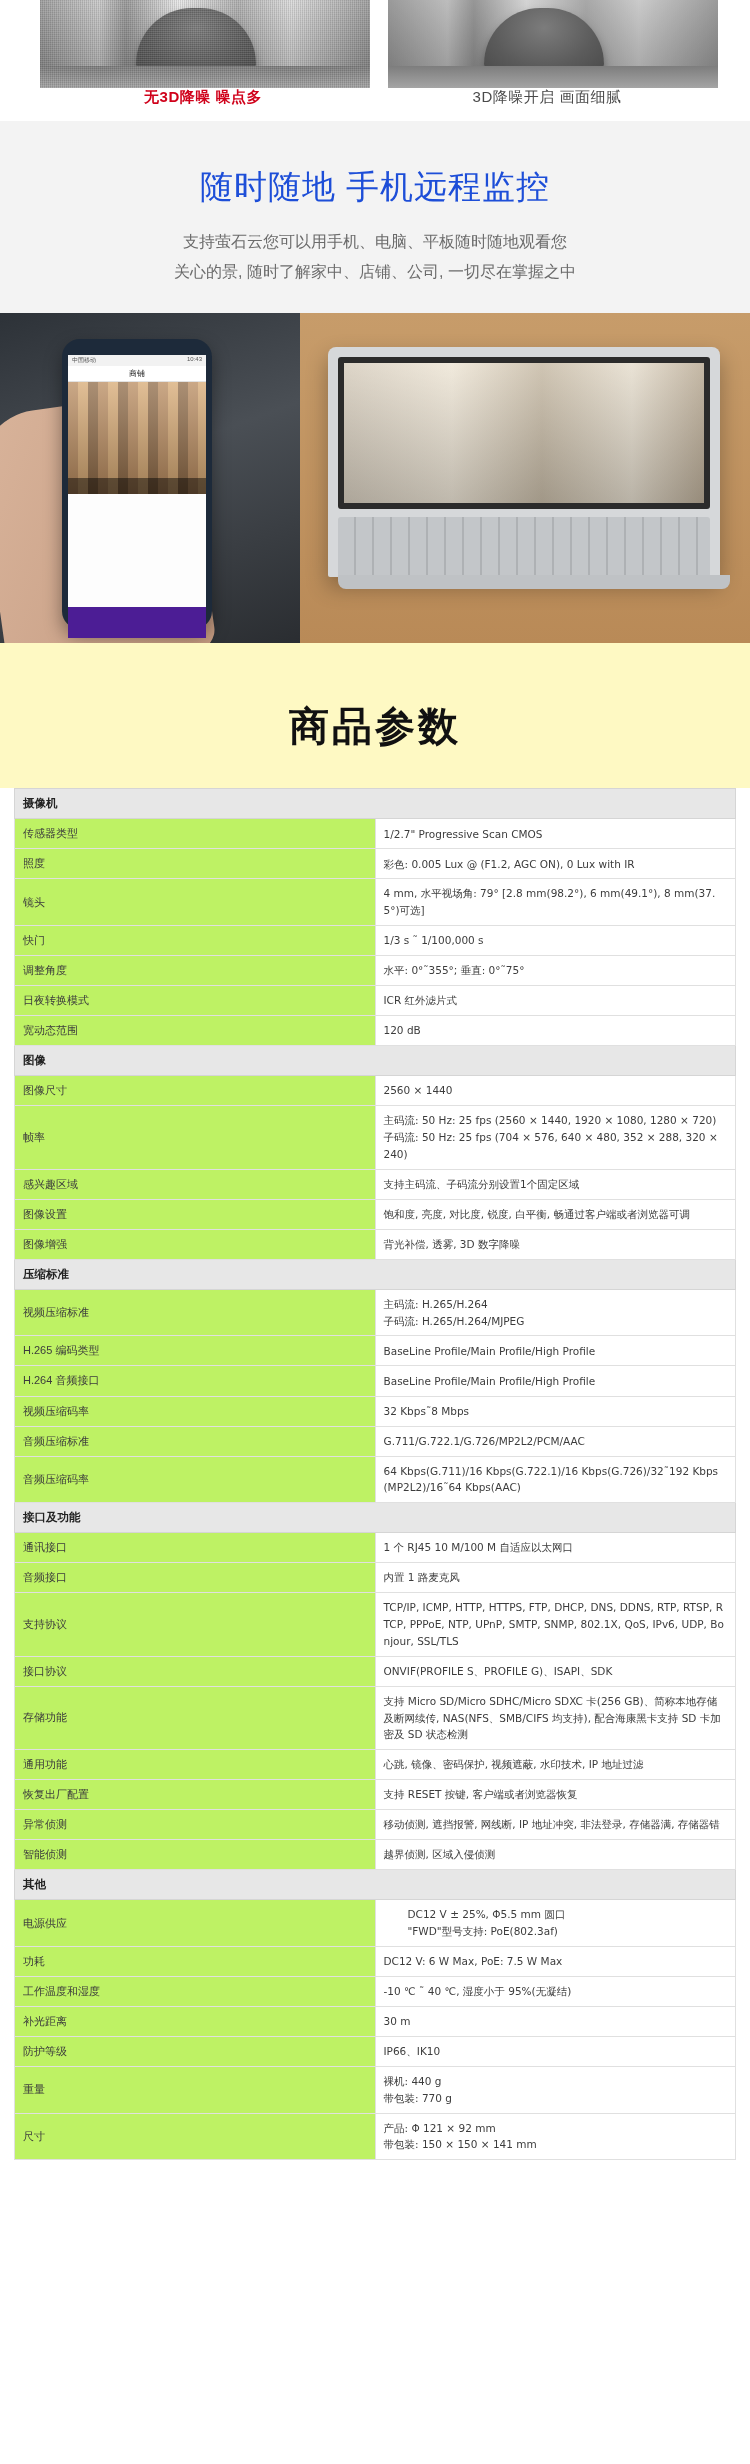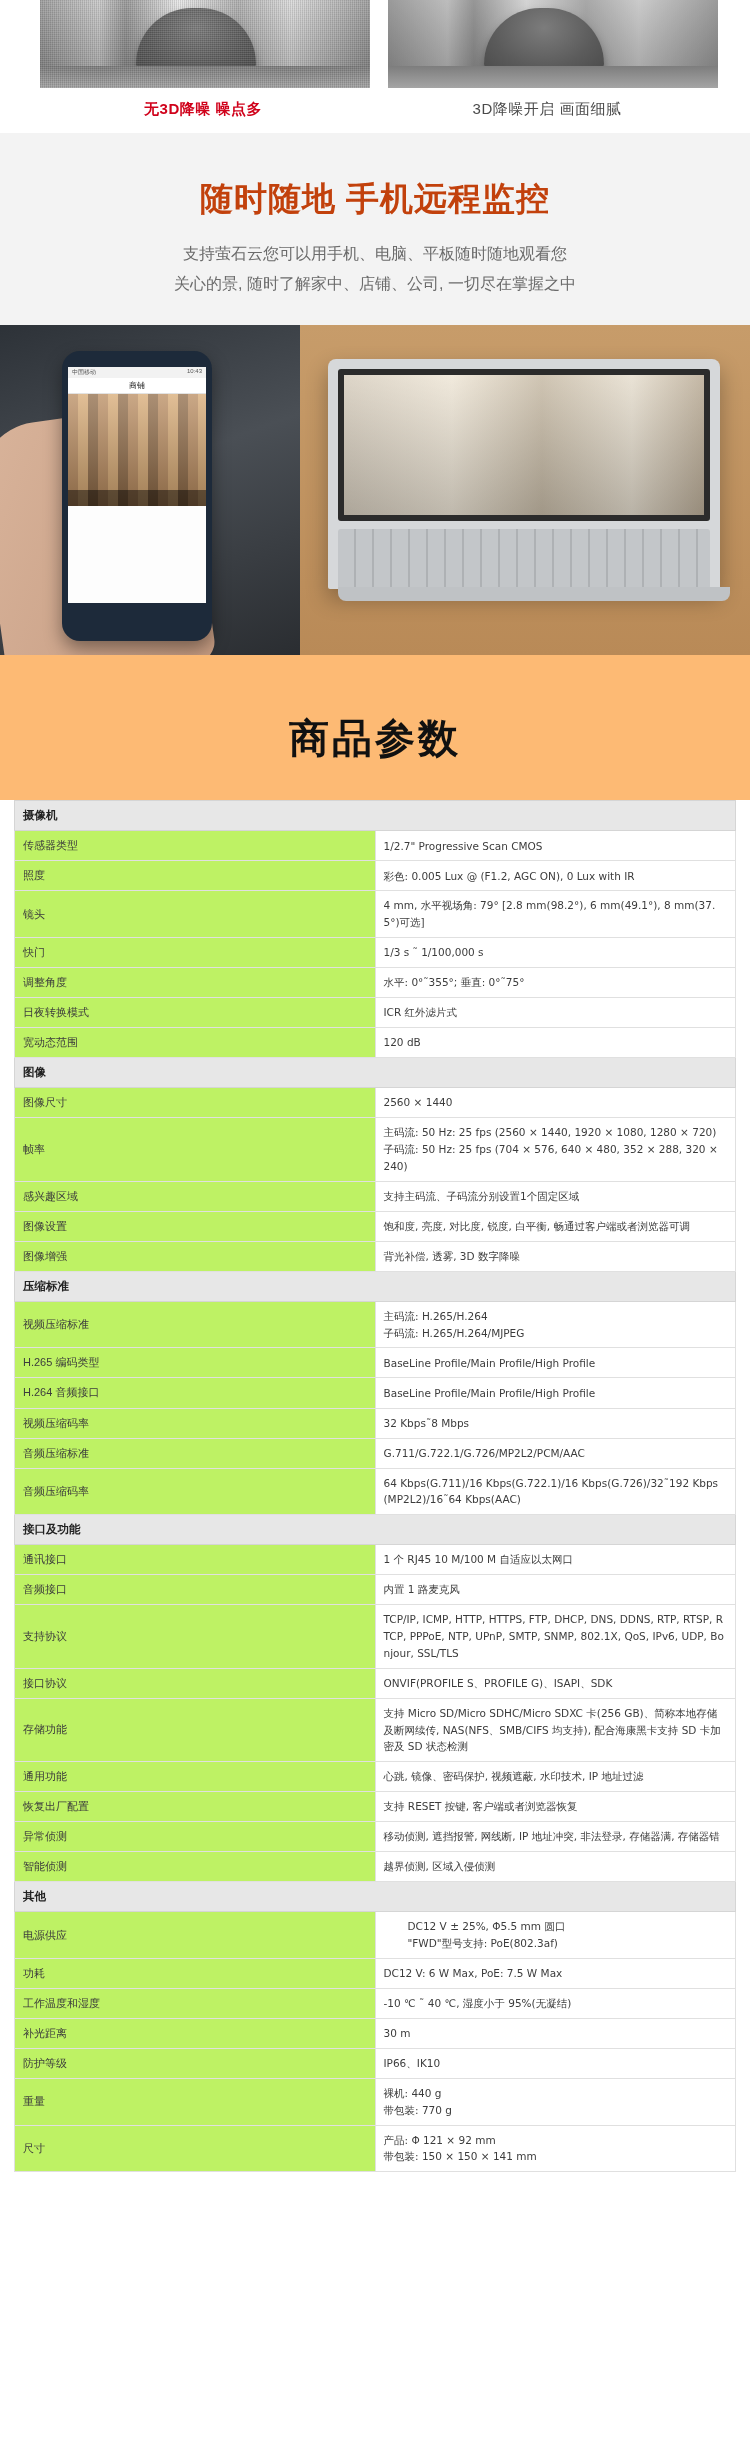--- a/index.html
+++ b/index.html
@@ -62,37 +62,36 @@
     content: "";
     position: absolute; inset: 0;
     background-image:
       repeating-linear-gradient(0deg, rgba(255,255,255,0.13) 0 1px, transparent 1px 2px),
       repeating-linear-gradient(90deg, rgba(0,0,0,0.13) 0 1px, transparent 1px 2px);
     opacity: 0.9;
   }
   .compare-caption {
     text-align: center;
     font-size: 15px;
-    padding-top: 12px;
     letter-spacing: 0.5px;
   }
   .caption-red { color: #d0021b; font-weight: bold; }
   .caption-gray { color: #4a4a4a; }
 
   
   .remote {
     width: 750px;
     background: #f3f3f3;
     padding: 46px 0 0 0;
     text-align: center;
   }
   .remote h2 {
     font-size: 33px;
-    color: #c2410c;
-    font-weight: bold;
+    color: #1d4ed8;
+    font-weight: normal;
     letter-spacing: 1px;
     line-height: 1.2;
   }
   .remote p {
     margin-top: 20px;
     font-size: 16px;
     color: #6b6b6b;
     line-height: 1.9;
   }
   .remote-photo {
@@ -119,22 +118,22 @@
   .phone {
     position: absolute;
     left: 62px; top: 26px;
     width: 150px; height: 290px;
     background: #1d2a3a;
     border-radius: 18px;
     box-shadow: 0 8px 18px rgba(0,0,0,0.4);
     padding: 16px 6px;
   }
   .phone-screen {
-    width: 138px; height: 236px;
-    background: #5eead4;
+    width: 138px; height: 283px;
+    background: #4c1d95;
     margin: 0 auto;
     overflow: hidden;
     position: relative;
   }
   .phone-statusbar {
     height: 11px; background: #f2f2f2;
     font-size: 6px; color: #555;
     display: flex; justify-content: space-between;
     padding: 1px 4px;
   }
@@ -192,21 +191,21 @@
     position: absolute;
     left: 10px; bottom: -12px;
     width: 392px; height: 14px;
     background: #bfc2c5;
     border-radius: 0 0 8px 8px;
   }
 
   
   .params-head {
     width: 750px;
-    background: #fdba74;
+    background: #fef9c3;
     text-align: center;
     padding: 56px 0 34px 0;
   }
   .params-head h2 {
     font-size: 40px;
     font-weight: bold;
     color: #111;
     letter-spacing: 3px;
   }
 

